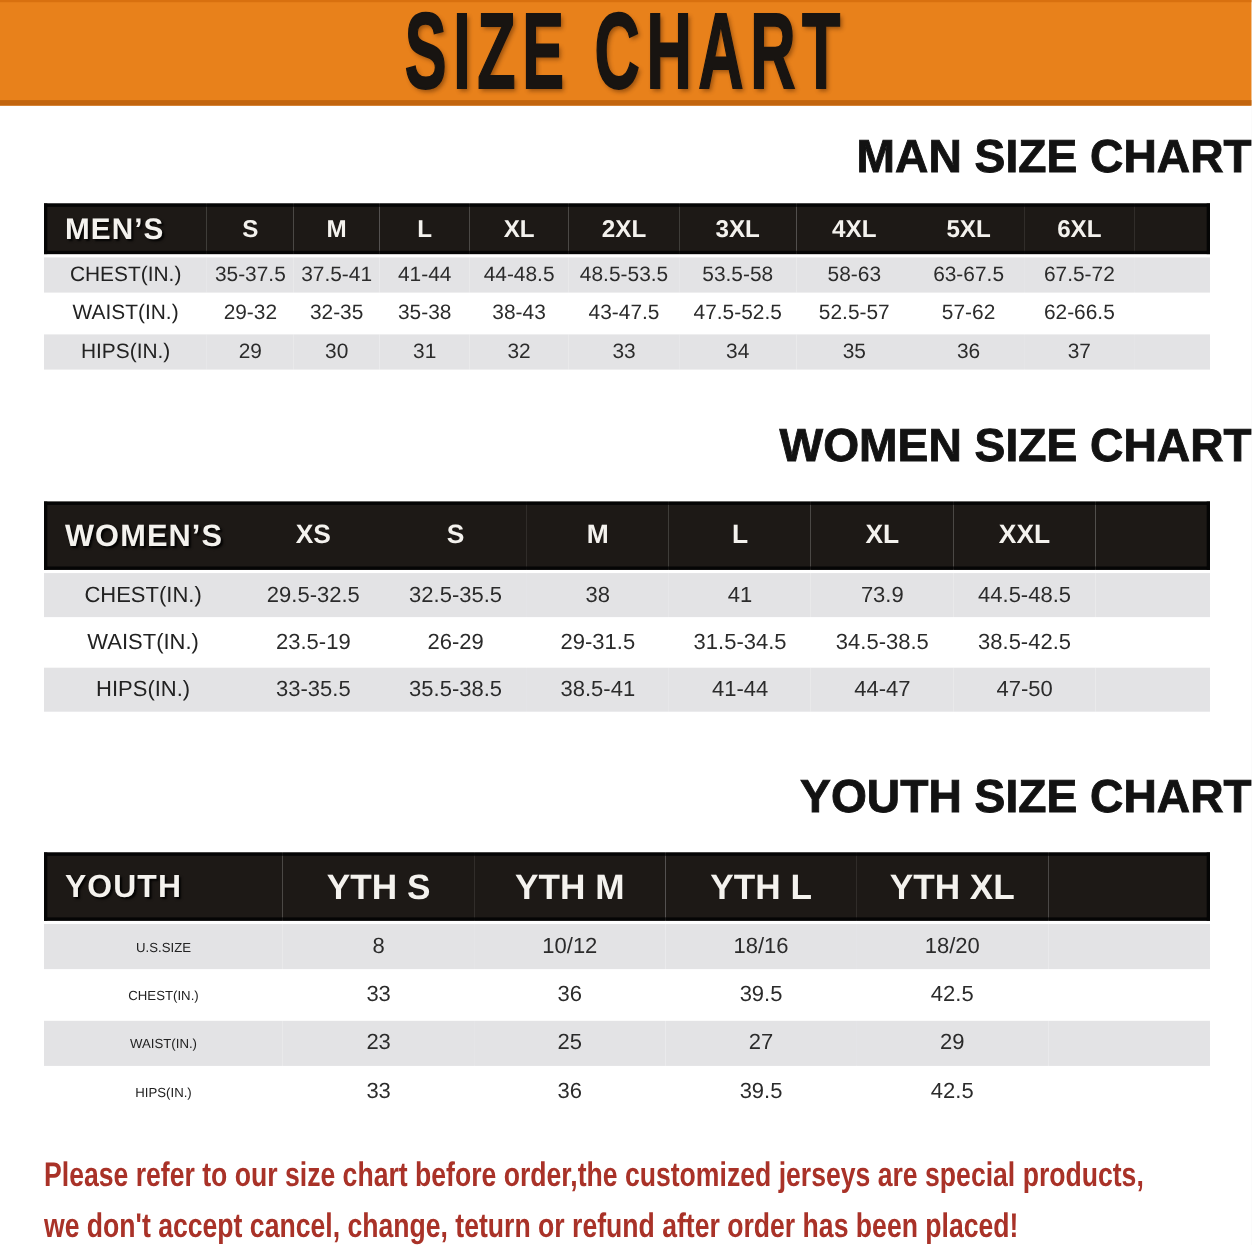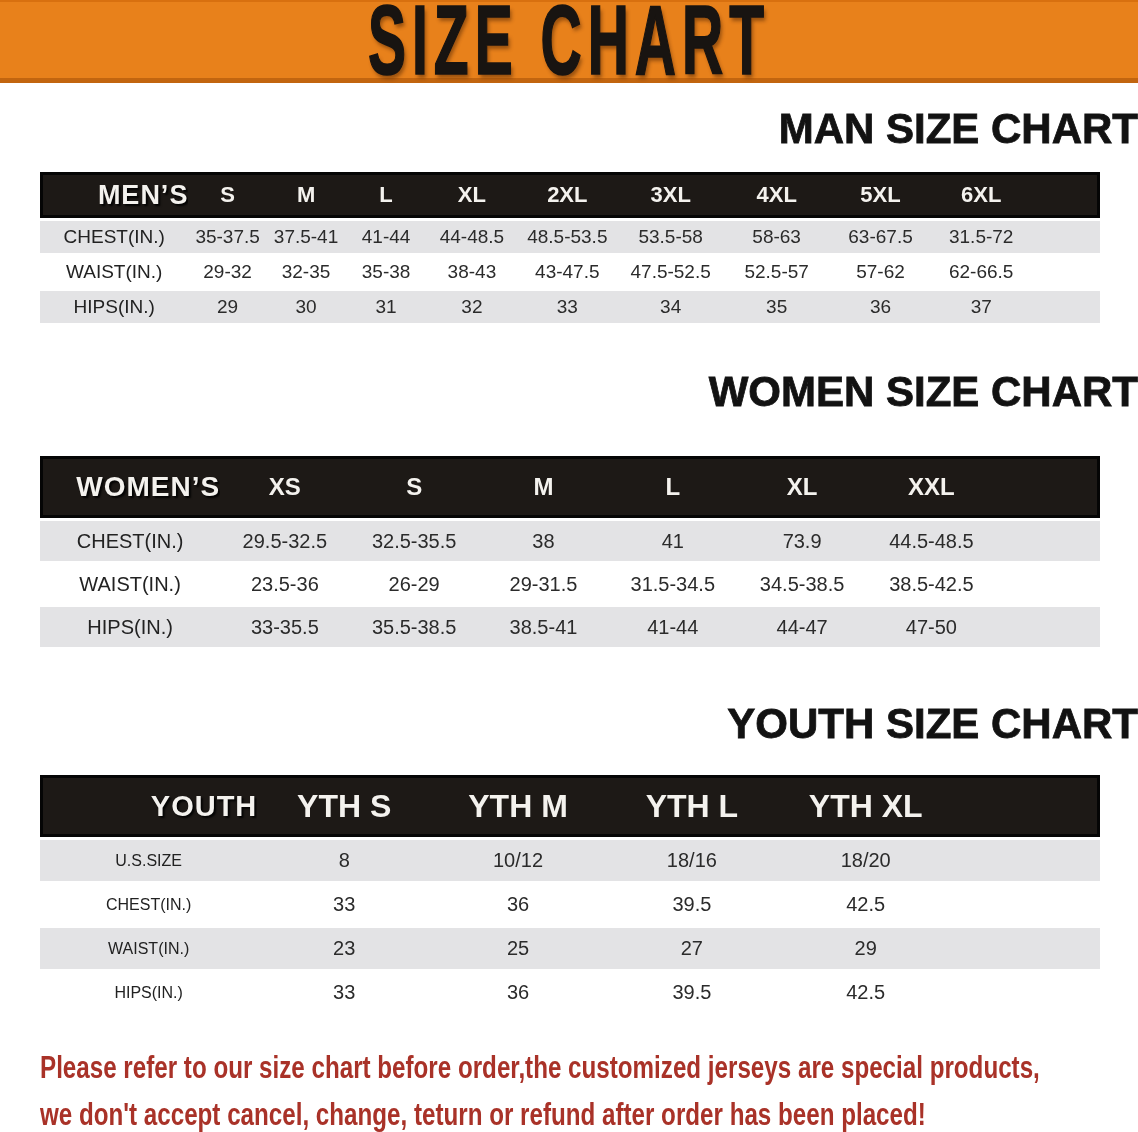--- a/index.html
+++ b/index.html
@@ -8,21 +8,21 @@
     position:relative;
     width:1138px; height:1132px;
     overflow:hidden;
     background:#ffffff;
     font-family:"Liberation Sans","DejaVu Sans",sans-serif;
     outline:1px solid #e3e3e3;
   }
 
   
   .banner {
-    height:83px;
+    height:96px;
     background:#E8811B;
     border-top:2px solid #d8700f;
     border-bottom:5px solid #C2650F;
     display:flex; align-items:center; justify-content:center;
   }
   .banner-title {
     display:inline-block;
     font-size:57px;
     font-weight:bold;
     letter-spacing:6px;
@@ -35,21 +35,21 @@
   
   .section-title {
     text-align:right;
     font-size:42px;
     font-weight:bold;
     color:#121212;
     letter-spacing:0px;
     -webkit-text-stroke:0.8px #121212;
   }
   .t-men   { margin-top:22px; margin-bottom:16px; }
-  .t-women { margin-top:42px; margin-bottom:37px; }
+  .t-women { margin-top:42px; margin-bottom:24px; }
   .t-youth { margin-top:50px; margin-bottom:24px; }
 
   
   table.size-table {
     table-layout:fixed;
     width:1060px;
     margin-left:40px;
     border-collapse:separate;
     border-spacing:0 3px;
   }
@@ -59,21 +59,21 @@
     text-align:center;
     vertical-align:middle;
   }
   
   .size-table thead th {
     background:#1d1916;
     color:#f4f2ee;
     border-top:3px solid #050505;
     border-bottom:3px solid #050505;
   }
-  .size-table thead th:first-child { border-left:3px solid #050505; text-align:right; padding-left:32px; }
+  .size-table thead th:first-child { border-left:3px solid #050505; text-align:left; padding-left:16px; }
   .size-table thead th:last-child  { border-right:3px solid #050505; }
   .corner-label {
     font-weight:bold;
     letter-spacing:1px;
     text-shadow:2px 2px 2px rgba(0,0,0,.9);
   }
   
   .size-table tbody tr:nth-child(odd)  td { background:#E3E3E5; }
   .size-table tbody tr:nth-child(even) td { background:#ffffff; }
   .size-table tbody td { color:#2b2b2b; }
@@ -88,21 +88,21 @@
   
   .women thead th { height:62px; font-size:24px; }
   .women thead th.corner-label { font-size:28px; }
   .women tbody td { height:40px; font-size:20px; }
   .women tbody td.row-label { font-size:20px; }
 
   
   .youth thead th { height:62px; font-size:32px; }
   .youth thead th.corner-label { font-size:29px; }
   .youth tbody td { height:41px; font-size:20px; }
-  .youth tbody td.row-label { font-size:16px; }
+  .youth tbody td.row-label { font-size:12px; }
 
   
   .footer {
     margin-top:28px;
     margin-left:40px;
     color:#A93228;
   }
   .footer-line {
     display:inline-block;
     white-space:nowrap;
@@ -158,21 +158,21 @@
       <tr>
         <td class="row-label">CHEST(IN.)</td>
         <td>35-37.5</td>
         <td>37.5-41</td>
         <td>41-44</td>
         <td>44-48.5</td>
         <td>48.5-53.5</td>
         <td>53.5-58</td>
         <td>58-63</td>
         <td>63-67.5</td>
-        <td>31.5-72</td>
+        <td>67.5-72</td>
         <td></td>
       </tr>
       <tr>
         <td class="row-label">WAIST(IN.)</td>
         <td>29-32</td>
         <td>32-35</td>
         <td>35-38</td>
         <td>38-43</td>
         <td>43-47.5</td>
         <td>47.5-52.5</td>
@@ -228,21 +228,21 @@
         <td>29.5-32.5</td>
         <td>32.5-35.5</td>
         <td>38</td>
         <td>41</td>
         <td>73.9</td>
         <td>44.5-48.5</td>
         <td></td>
       </tr>
       <tr>
         <td class="row-label">WAIST(IN.)</td>
-        <td>23.5-36</td>
+        <td>23.5-19</td>
         <td>26-29</td>
         <td>29-31.5</td>
         <td>31.5-34.5</td>
         <td>34.5-38.5</td>
         <td>38.5-42.5</td>
         <td></td>
       </tr>
       <tr>
         <td class="row-label">HIPS(IN.)</td>
         <td>33-35.5</td>

